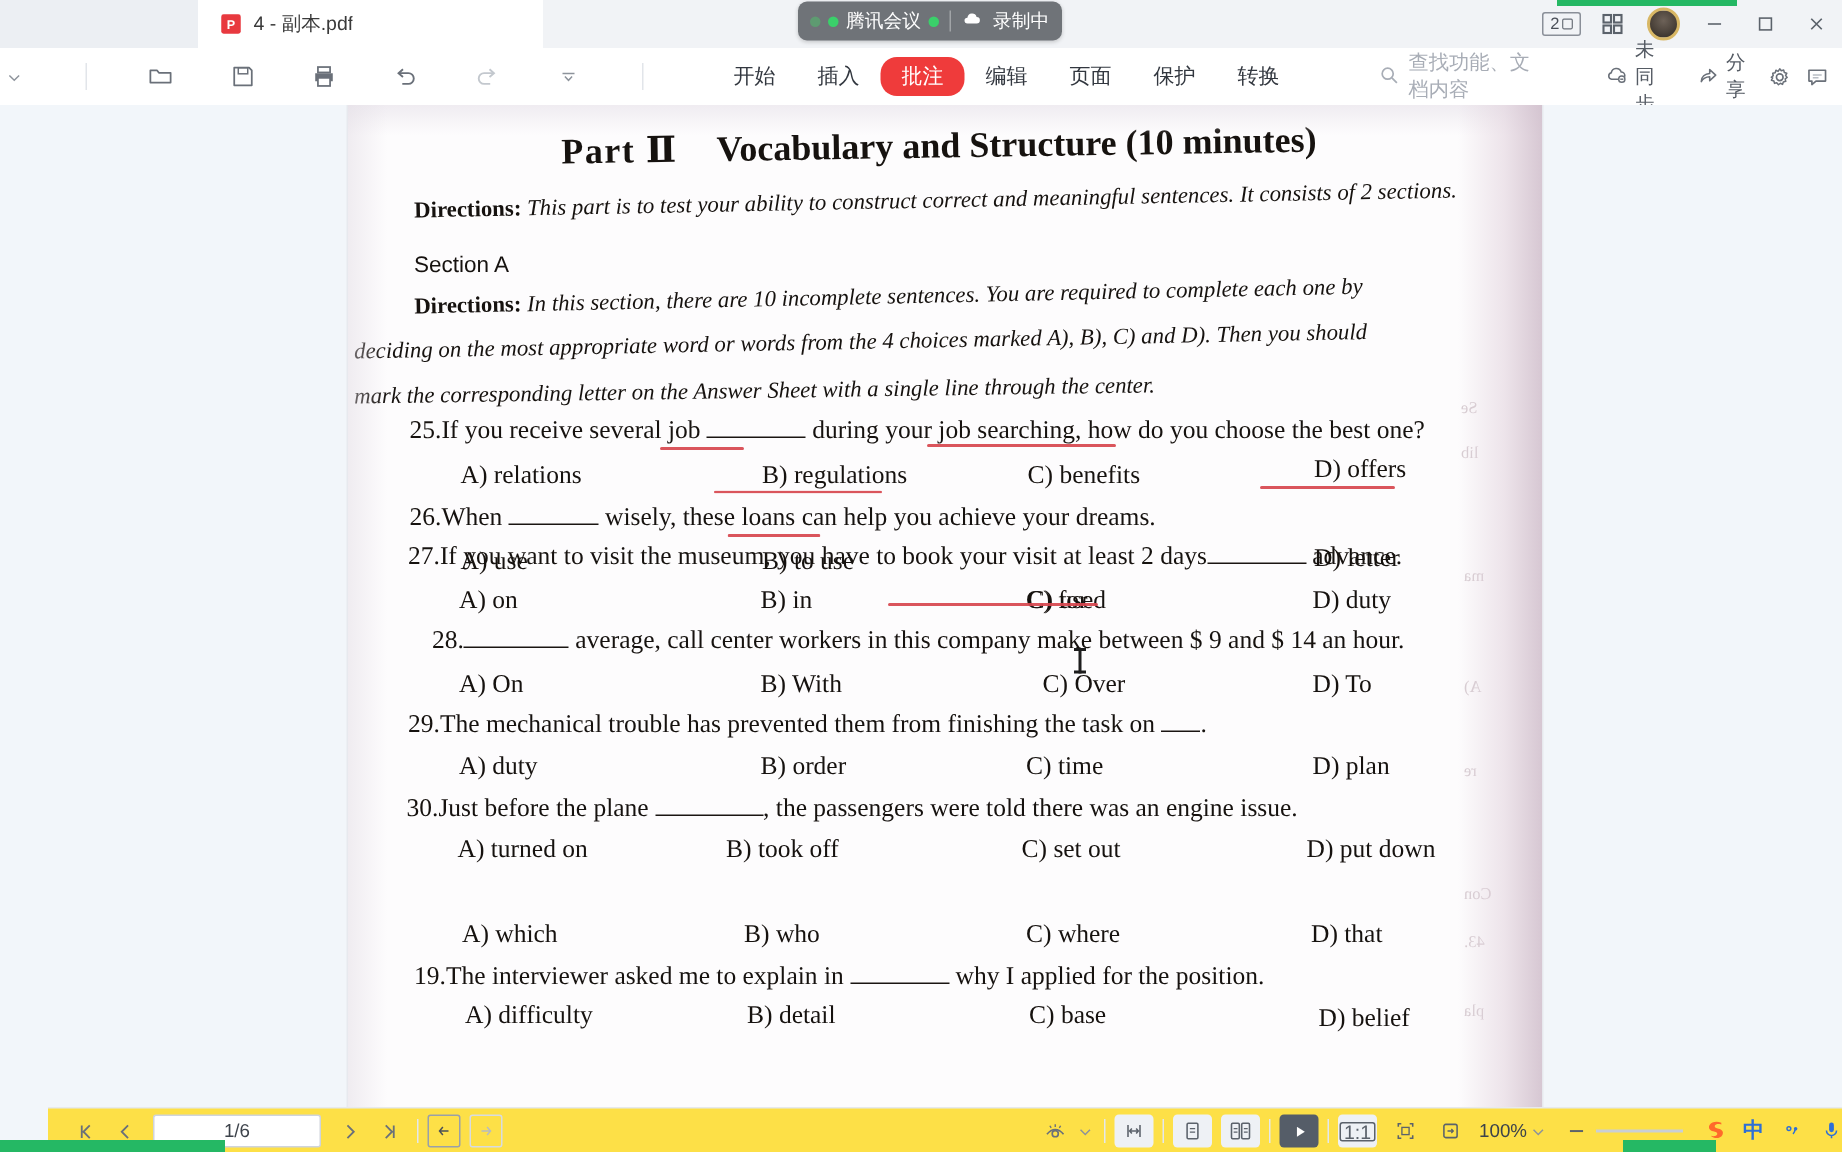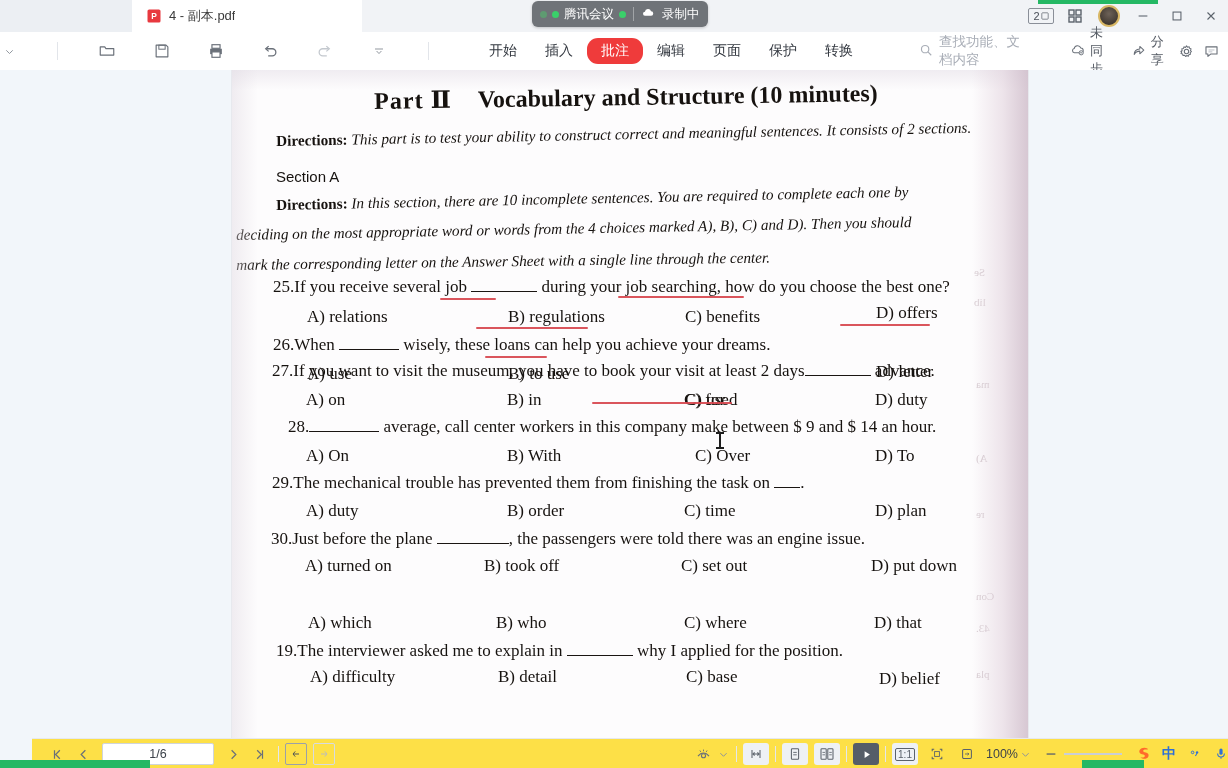--- a/index.html
+++ b/index.html
@@ -523,21 +523,21 @@
         </svg>
     </div>
     <div class="sb-sep"></div>
     <div class="sb-tile dark">
       <svg viewBox="0 0 20 20" width="15" height="15">
           <path d="M7.5 5.5l7 4.5-7 4.5z" fill="#ffffff"></path>
         </svg>
     </div>
     <div class="sb-sep"></div>
     <div class="sb-tile">
-      <span style="font-size:10px;border:1px solid #5b626b;border-radius:2px;padding:0 2px;line-height:11px;">1:1</span>
+      <span style="font-size:13px;border:1px solid #5b626b;border-radius:2px;padding:0 2px;line-height:11px;">1:1</span>
     </div>
     <div style="width:6px;"></div>
     <div class="sb-btn">
       <svg viewBox="0 0 20 20" width="16" height="16">
           <path d="M4 6.5V4h2.5M16 6.5V4h-2.5M4 13.5V16h2.5M16 13.5V16h-2.5" fill="none" stroke="#5b626b" stroke-width="1.3"></path>
           <rect x="7" y="7" width="6" height="6" fill="none" stroke="#5b626b" stroke-width="1.1"></rect>
         </svg>
     </div>
     <div style="width:4px;"></div>
     <div class="sb-btn">

